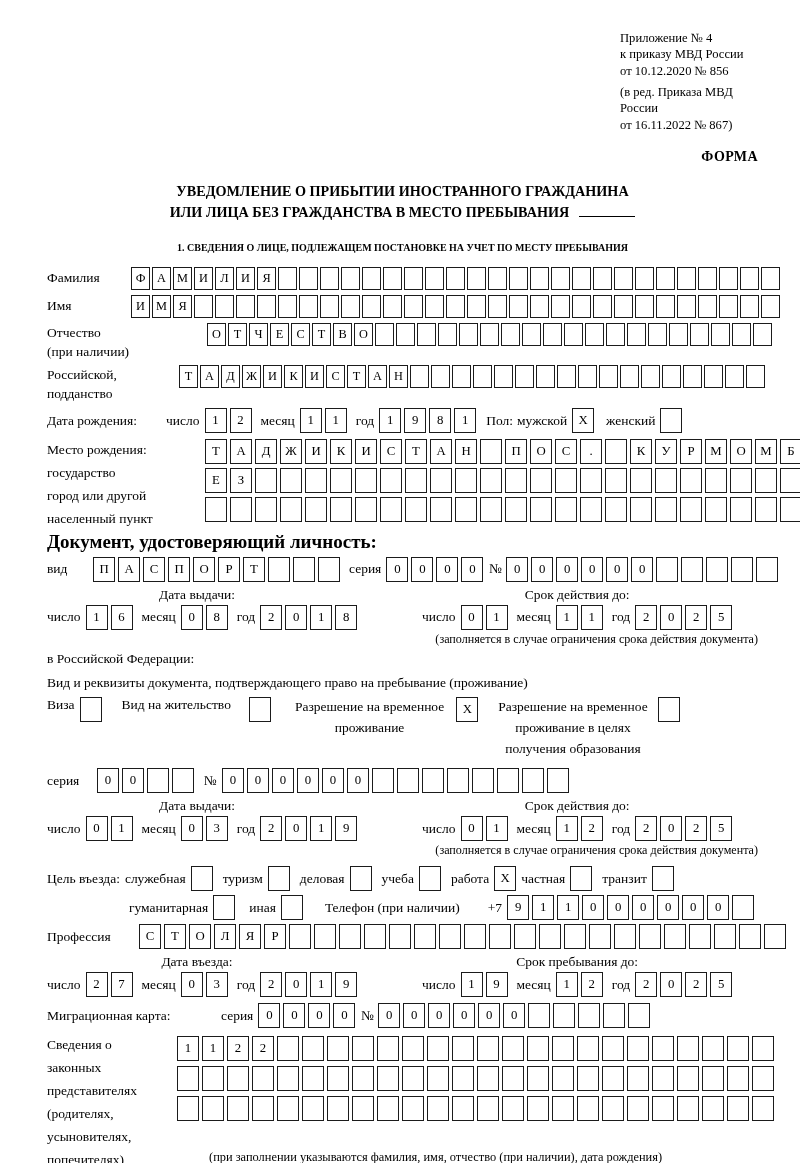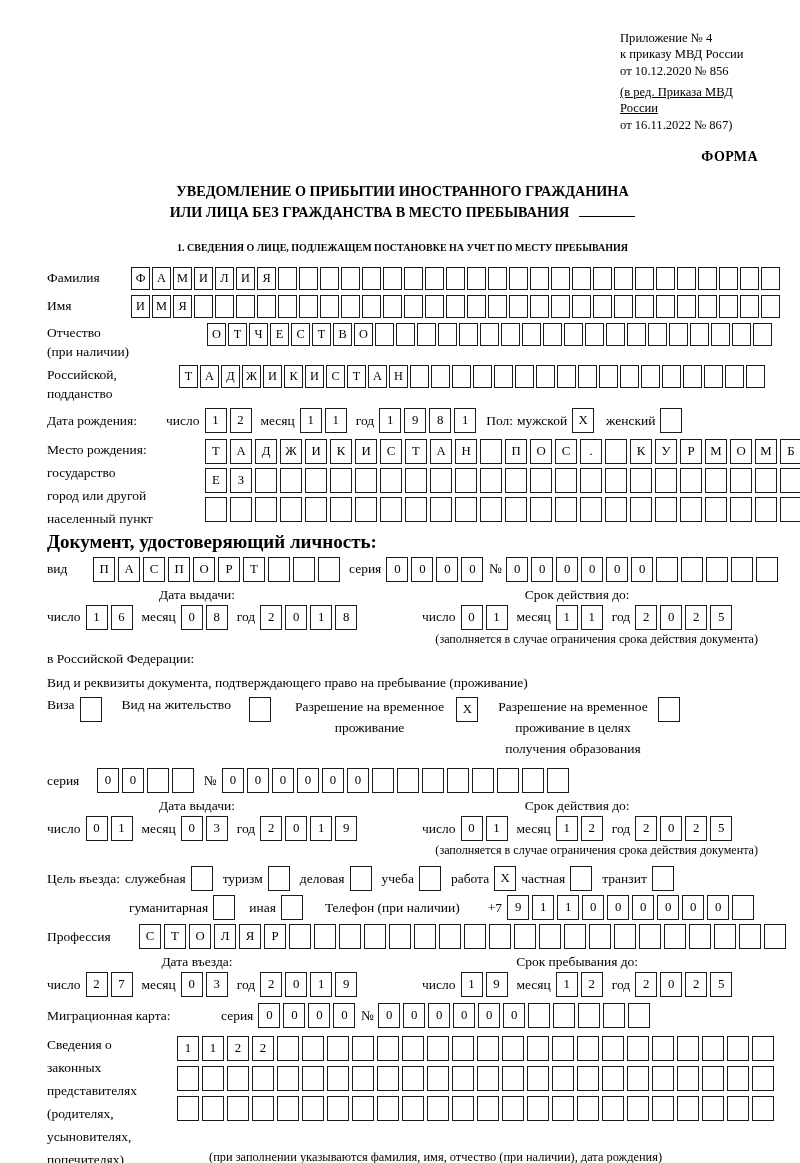--- a/index.html
+++ b/index.html
@@ -1,20 +1,20 @@
 <!DOCTYPE html>
 <html><head>
 <meta charset="utf-8">
 <style>
   html,body{margin:0;padding:0;background:#fff;}
   body{width:800px;height:1163px;overflow:hidden;color:#000;
        font-family:"Liberation Serif","DejaVu Serif",serif;font-size:13.5px;}
   .page{box-sizing:border-box;width:800px;height:846px;padding:30px 42px 0 47px;}
   .annex{margin-left:573px;font-size:12.6px;line-height:1.3;}
-  .annex .sub{margin-top:5px;text-decoration:underline;}
+  .annex .sub{margin-top:5px;}
   .forma{font-weight:bold;text-align:right;margin-top:16px;font-size:14px;letter-spacing:.4px;}
   .title{font-weight:bold;text-align:center;font-size:14.2px;line-height:1.5;margin-top:16px;}
   .blank{display:inline-block;width:56px;border-bottom:1.6px solid #000;height:2px;margin-left:10px;}
   .sec-heading{font-weight:bold;font-size:10px;text-align:center;margin-top:18px;white-space:nowrap;}
   .frow{display:flex;align-items:center;margin-top:5px;}
   .frow.top{align-items:flex-start;}
   .lab{flex:none;line-height:1.45;}
   .boxes{display:inline-flex;gap:2px;flex:none;}
   .cell{flex:none;box-sizing:border-box;width:19px;height:23px;border:1.4px solid #1b1b1b;
         display:inline-flex;align-items:center;justify-content:center;

